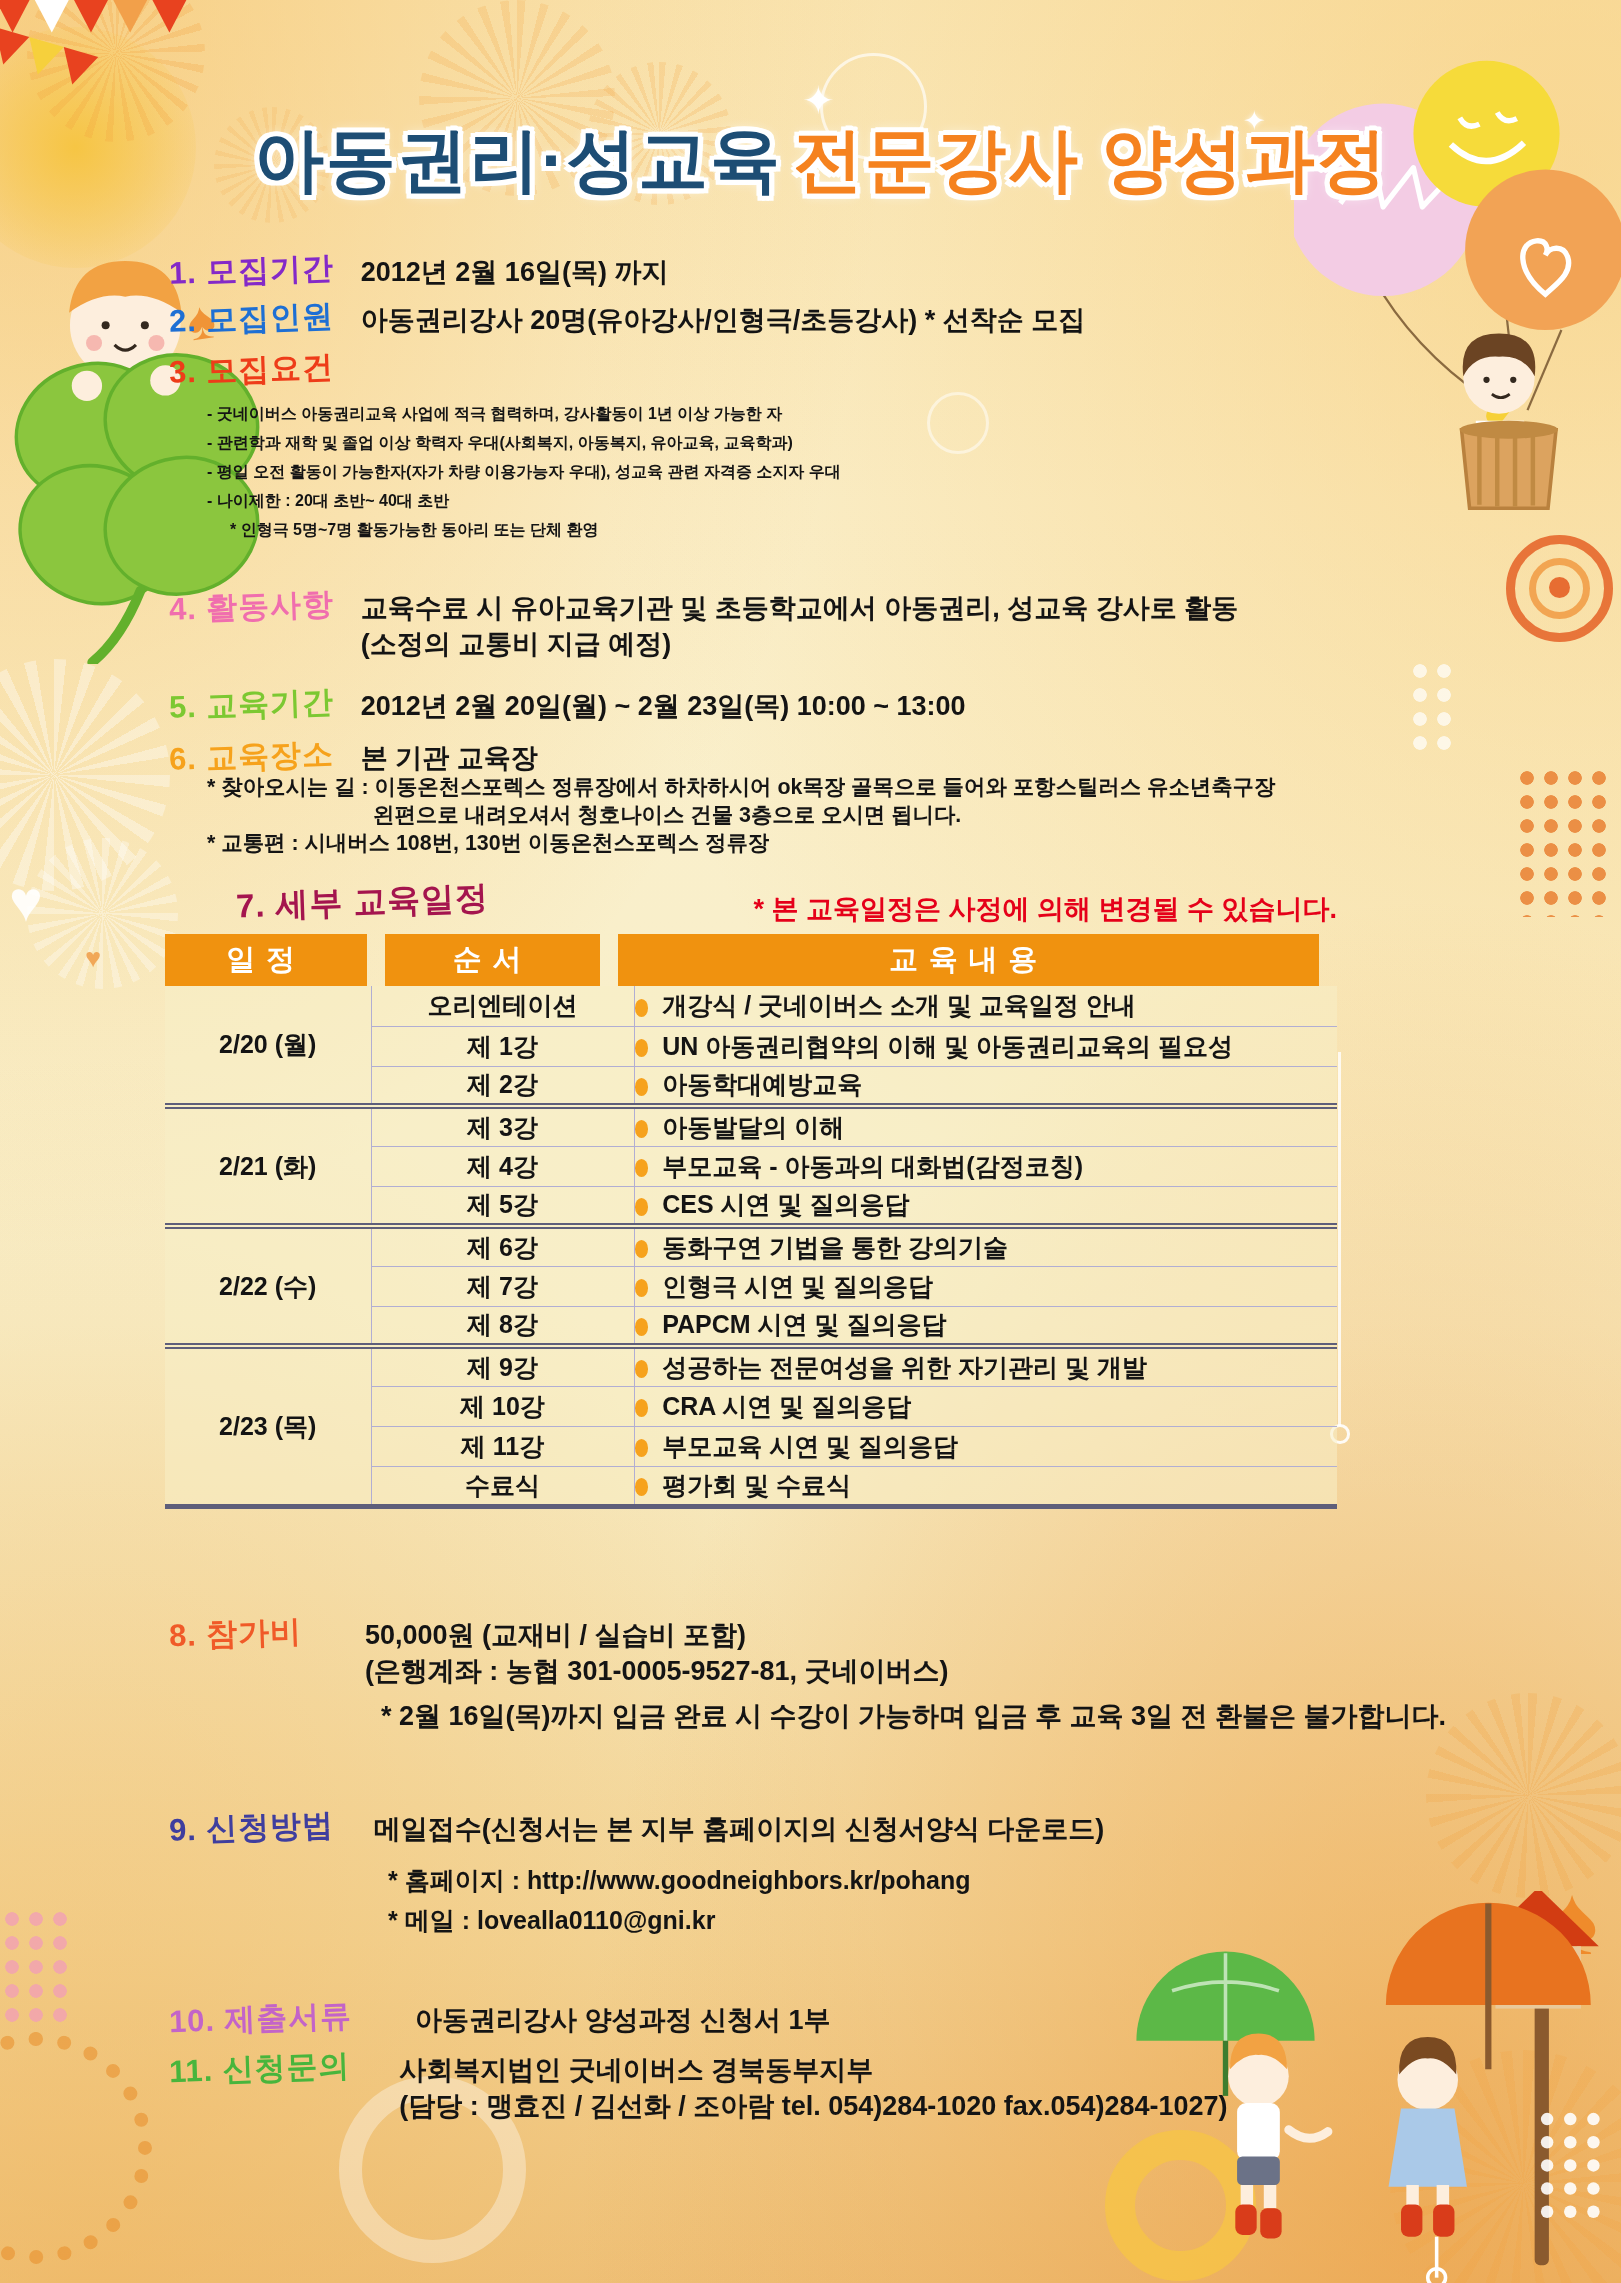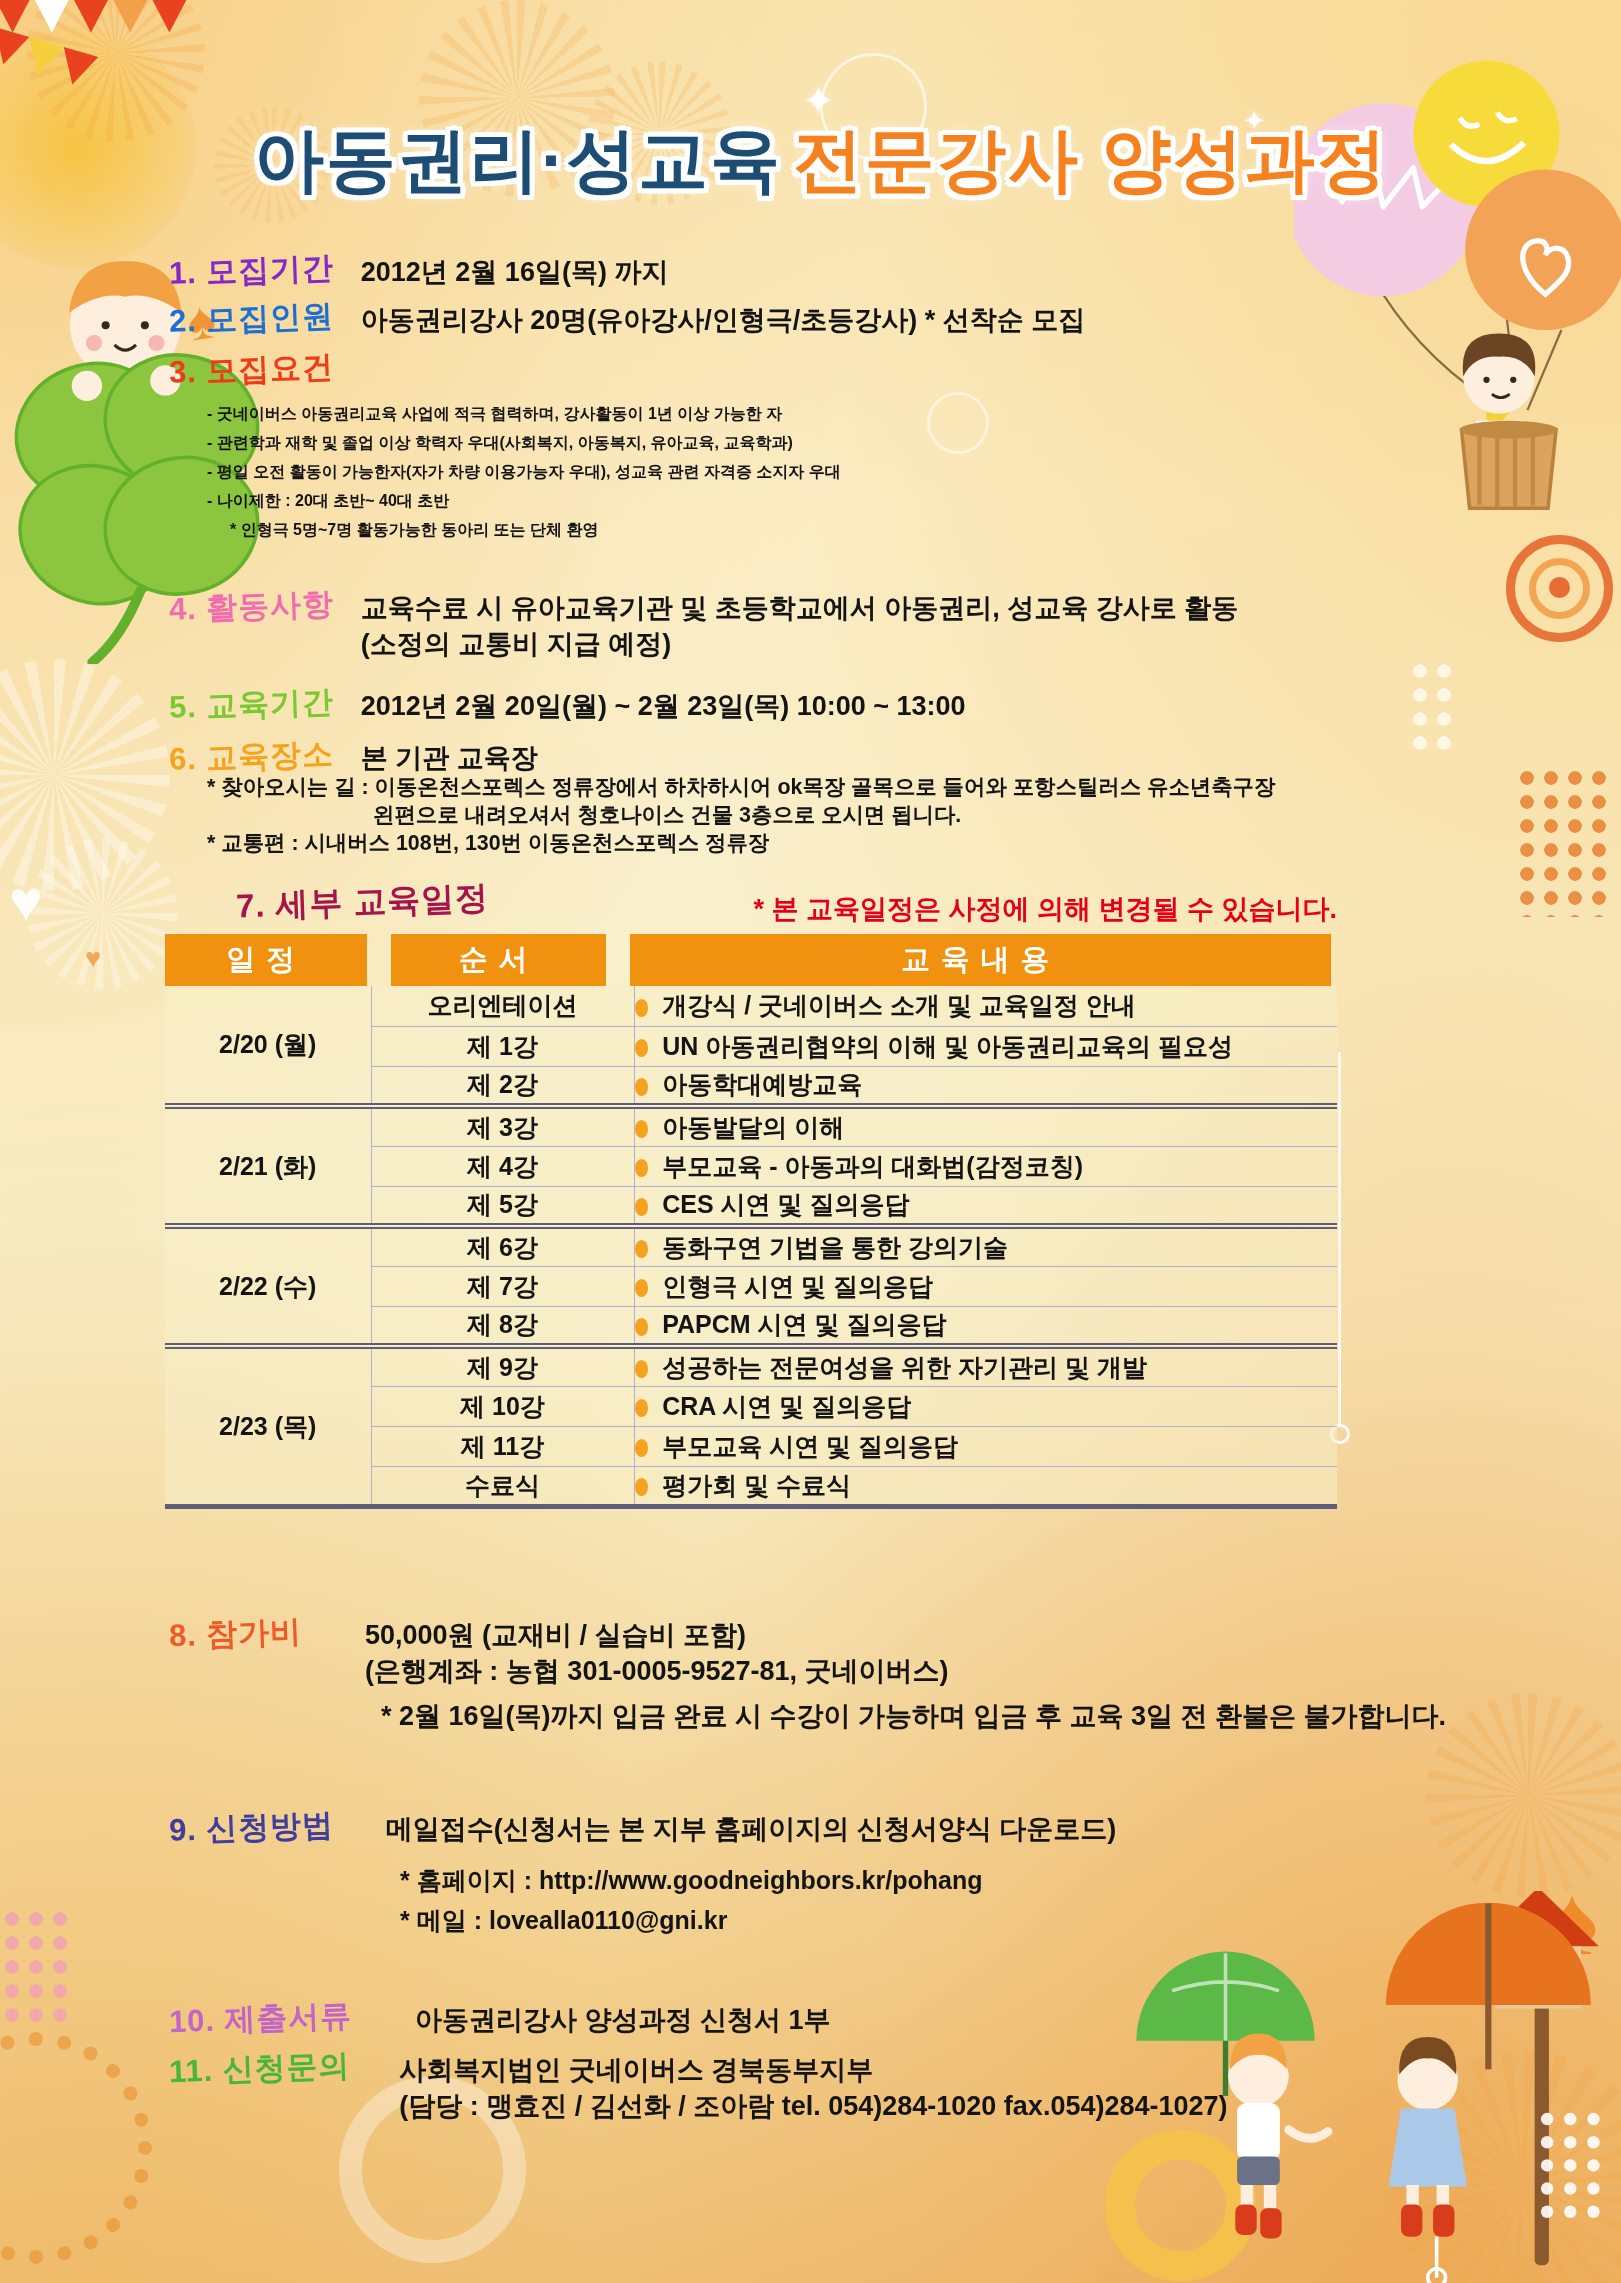--- a/index.html
+++ b/index.html
@@ -33,21 +33,21 @@
   .sec-content{font-size:27px;font-weight:700;padding-top:3.6px;line-height:1.35;}
   .c1{color:#8429c8}.c2{color:#1e6fd4}.c3{color:#ee3c19}.c4{color:#f06eae}.c5{color:#7cc832}
   .c6{color:#f6a21c}.c7{color:#a4154e}.c8{color:#f05a28}.c9{color:#3f3e9e}.c10{color:#c364c8}.c11{color:#48b53c}
   .req-list{position:absolute;left:207px;top:399px;font-size:16px;font-weight:700;line-height:29px;white-space:nowrap;}
   .req-list div{margin-bottom:0px;}
   .req-star{padding-left:23px;}
   .notes{position:absolute;left:207px;top:773px;font-size:21.4px;font-weight:700;line-height:28px;white-space:nowrap;}
   .notes .indent{padding-left:166px;}
   
   .sched-note{position:absolute;left:165px;top:891px;width:1172px;text-align:right;color:#e50019;font-size:27px;font-weight:800;}
-  .sched-header{position:absolute;left:165px;top:934px;width:1172px;display:flex;gap:24px;}
+  .sched-header{position:absolute;left:165px;top:934px;width:1172px;display:flex;gap:18px;}
   .hcell{background:#f0920f;color:#fff;font-size:29px;font-weight:700;height:52px;display:flex;align-items:center;justify-content:center;letter-spacing:10.7px;}
   .hc1{width:202px}.hc2{width:215px}.hc3{width:701px}
   table.sched{position:absolute;left:165px;top:986px;width:1172px;border-collapse:collapse;table-layout:fixed;border-bottom:5.3px solid #5e5e7a;}
   table.sched td{height:40px;font-size:25px;font-weight:700;background:rgba(247,238,199,.55);padding:0;}
   td.date-cell{width:206px;text-align:center;font-size:27px;}
   td.order-cell{width:263px;text-align:center;border-left:1.8px solid #b1aed3;border-right:1.8px solid #b1aed3;}
   td.content-cell{width:703px;padding-left:21.4px;text-align:left;}
   tr.inner td{border-top:1.8px solid #b1aed3;}
   tr.gstart td{border-top:6.2px double #5e5e7a;}
   tr.gfirst td{border-top:none;}
@@ -314,21 +314,21 @@
     <span class="sec-label c8">8. 참가비</span>
     <span class="sec-content" style="margin-left:36px;">
       <span class="mono-line">50,000원 (교재비 / 실습비 포함)</span><br>
       <span class="mono-line">(은행계좌 : 농협  301-0005-9527-81, 굿네이버스)</span><br>
       <span class="mono-line" style="display:inline-block;margin-top:9px;margin-left:16px;">* 2월 16일(목)까지 입금 완료 시 수강이 가능하며 입금 후 교육 3일 전 환불은 불가합니다.</span>
     </span>
   </div>
 
   <div class="sec" style="left:169px;top:1807px;">
     <span class="sec-label c9">9. 신청방법</span>
-    <span class="sec-content" style="margin-left:25px;">
+    <span class="sec-content" style="margin-left:13px;">
       <span class="mono-line">메일접수(신청서는 본 지부 홈페이지의 신청서양식 다운로드)</span><br>
       <span class="sub mono-line" style="display:inline-block;margin-top:12.5px;margin-left:14.3px;">* 홈페이지 : http://www.goodneighbors.kr/pohang</span><br>
       <span class="sub mono-line" style="margin-left:14.3px;">* 메일 : lovealla0110@gni.kr</span>
     </span>
   </div>
 
   <div class="sec" style="left:169px;top:1998px;">
     <span class="sec-label c10">10. 제출서류</span>
     <span class="sec-content" style="margin-left:36px;">아동권리강사 양성과정 신청서 1부</span>
   </div>

